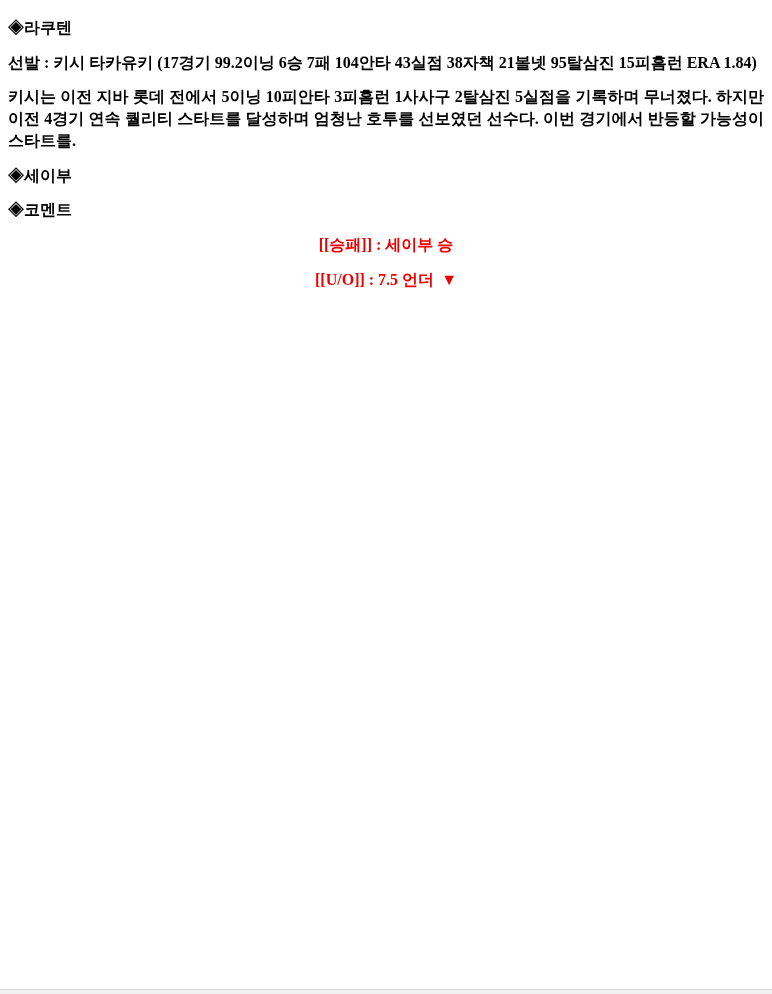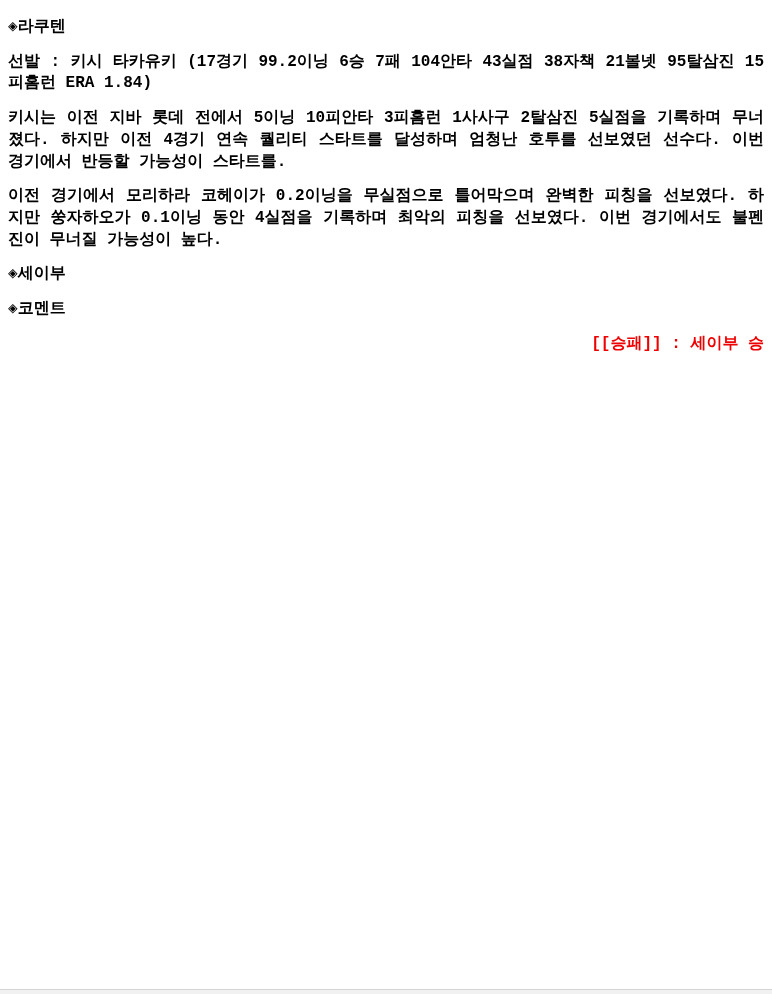--- a/index.html
+++ b/index.html
@@ -8,21 +8,21 @@
   }
   body {
     width: 772px;
     height: 994px;
     background: var(--bg, #ffffff);
     position: relative;
     overflow: hidden;
   }
   .doc {
     padding: 17px 8px 0 8px;
-    font-family: Liberation Mono, monospace;
+    font-family: Liberation Serif, serif;
     font-weight: bold;
     font-size: 16px;
     line-height: 21.7px;
     color: var(--fg, #000000);
   }
   .doc p {
     margin: 0 0 13px 0;
   }
   .para {
     text-align: justify;
@@ -35,21 +35,21 @@
   }
   .gap {
     margin-top: 40px;
   }
   .bullet {
     display: inline-block;
   }
   .pick {
     color: var(--red, #ee0000);
     margin: 0 0 17px 0;
-    text-align: right;
+    text-align: center;
     white-space: nowrap;
   }
   .tri {
     margin-left: 7px;
   }
   .scroll-strip {
     position: absolute;
     left: 0;
     right: 0;
     bottom: 0;
@@ -62,30 +62,30 @@
 <body>
 
 <div class="doc">
 
   <p class="head"><span class="bullet">◈</span><span>라쿠텐</span></p>
 
   <p class="para">선발 : 키시 타카유키 (17경기 99.2이닝 6승 7패 104안타 43실점 38자책 21볼넷 95탈삼진 15피홈런 ERA 1.84)</p>
 
   <p class="para">키시는 이전 지바 롯데 전에서 5이닝 10피안타 3피홈런 1사사구 2탈삼진 5실점을 기록하며 무너졌다. 하지만 이전 4경기 연속 퀄리티 스타트를 달성하며 엄청난 호투를 선보였던 선수다. 이번 경기에서 반등할 가능성이 스타트를.</p>
 
-  <p class="para">이전 경기에서 모리하라 코헤이가 0.2이닝을 무실점으로 틀어막으며 완벽한 피칭을 선보였다. 하지만 쑹자하오가 0.1이닝 동안 4실점을 기록하며 최악의 피칭을 선보였다. 이번 경기에서도 불펜진이 무너질 가능성이 높다.</p>
 
   <p class="head gap"><span class="bullet">◈</span><span>세이부</span></p>
 
 
 
 
   <p class="head gap"><span class="bullet">◈</span><span>코멘트</span></p>
 
 
 
   <p class="pick">[[승패]] : 세이부 승</p>
 
 
+  <p class="pick"><span>[[U/O]] : 7.5 언더</span><span class="tri">▼</span></p>
 
 </div>
 
 <div class="scroll-strip"></div>
 
 </body></html>

